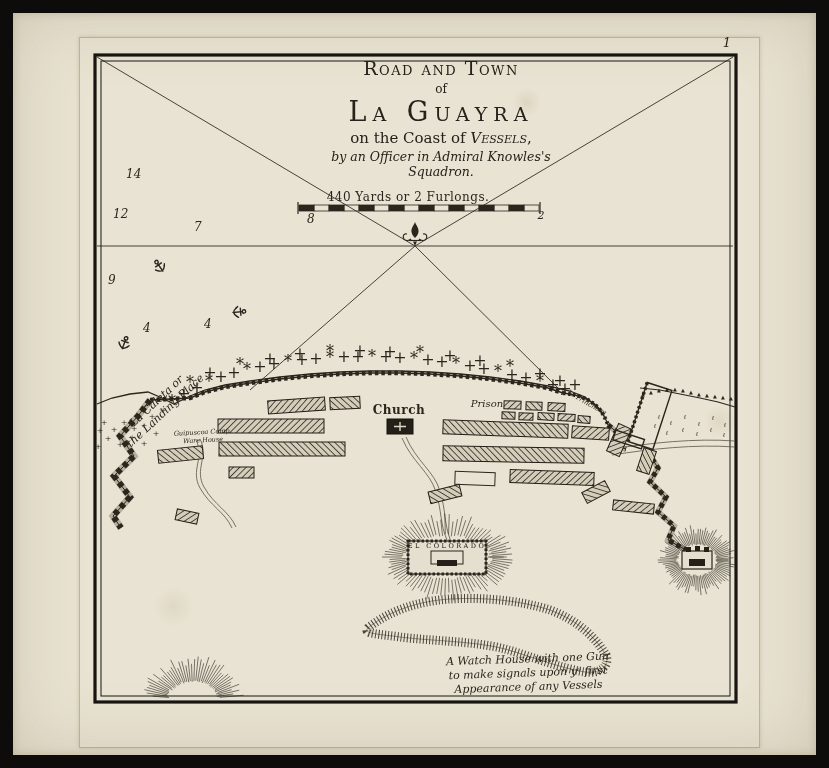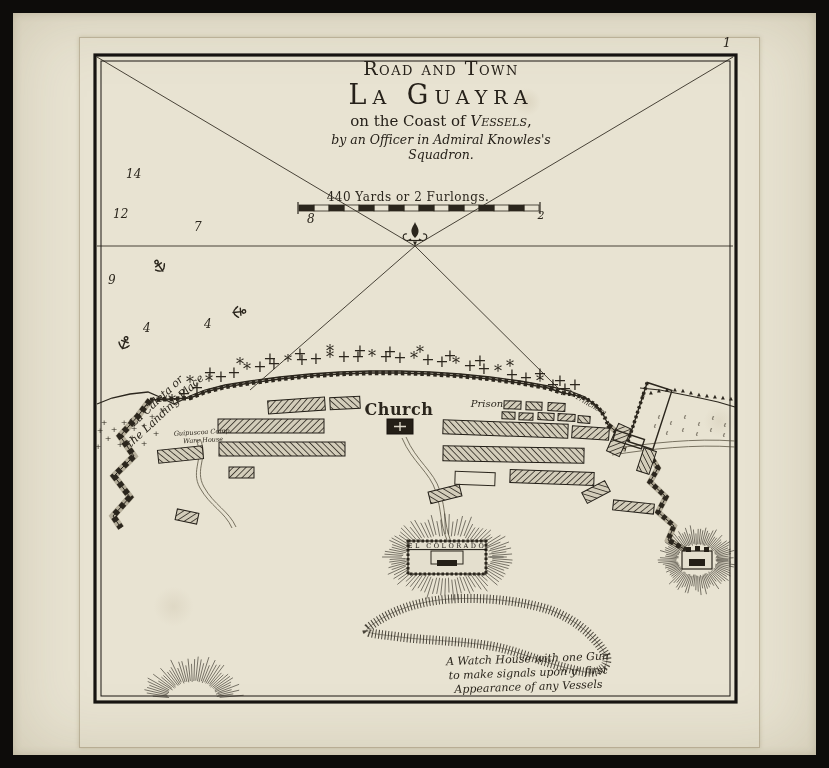--- a/index.html
+++ b/index.html
@@ -527,32 +527,33 @@
       <path d="M407,234 c-3,-1 -5,2 -3,5 c1.5,2 5,2 7,0 M423,234 c3,-1 5,2 3,5 c-1.5,2 -5,2 -7,0" fill="none" stroke="#2b261d" stroke-width="1.2"></path>
       <line x1="409" y1="240.5" x2="421" y2="240.5" stroke="#2b261d" stroke-width="1.2"></line>
       <path d="M413,241.5 L415,246 L417,241.5 z" fill="#2b261d"></path>
     </g>
   </svg>
 
   <div class="lbl plate-no" style="left:727px;top:43px;">1</div>
 
   <div class="title-block">
     <div class="t-road">Road and Town</div>
+    <div class="t-small">of</div>
     <div class="t-guayra">La Guayra</div>
     <div class="t-coast"><span>on the Coast of </span><span class="sc-it">Vessels</span><span>,</span></div>
     <div class="t-byline">by an Officer in Admiral Knowles's Squadron.</div>
   </div>
 
   <div class="lbl scale-label" style="left:408px;top:197px;">440 Yards or 2 Furlongs.</div>
   <div class="lbl scale-two" style="left:541px;top:216px;">2</div>
 
   <div class="lbl" style="left:161px;top:406px;font-style:italic;font-size:11px;transform:translate(-50%,-50%) rotate(-43deg);">La Caleta or
 the Landing Place</div>
   <div class="lbl" style="left:203px;top:437px;font-style:italic;font-size:6.5px;transform:translate(-50%,-50%) rotate(-3deg);">Guipuscoa Comp.
 Ware House</div>
-  <div class="lbl" style="left:399px;top:410px;font-size:16px;font-weight:600;letter-spacing:.5px;">Church</div>
+  <div class="lbl" style="left:399px;top:410px;font-size:12px;font-weight:600;letter-spacing:.5px;">Church</div>
   <div class="lbl" style="left:487px;top:404px;font-style:italic;font-size:10px;">Prison</div>
   <div class="lbl" style="left:587px;top:403px;font-style:italic;font-size:7px;transform:translate(-50%,-50%) rotate(30deg);">la Trinchera</div>
-  <div class="lbl" style="left:447px;top:547px;font-size:6.5px;letter-spacing:2.5px;color:#17130e;text-decoration:underline;">EL COLORADO</div>
+  <div class="lbl" style="left:447px;top:547px;font-size:6.5px;letter-spacing:2.5px;color:#17130e;">EL COLORADO</div>
   <div class="lbl" style="left:528px;top:673px;font-style:italic;font-size:11px;line-height:1.25;transform:translate(-50%,-50%) rotate(-2deg);">A Watch House with one Gun
 to make signals upon yᵉ first
 Appearance of any Vessels</div>
 </div>
 
 </body></html>

